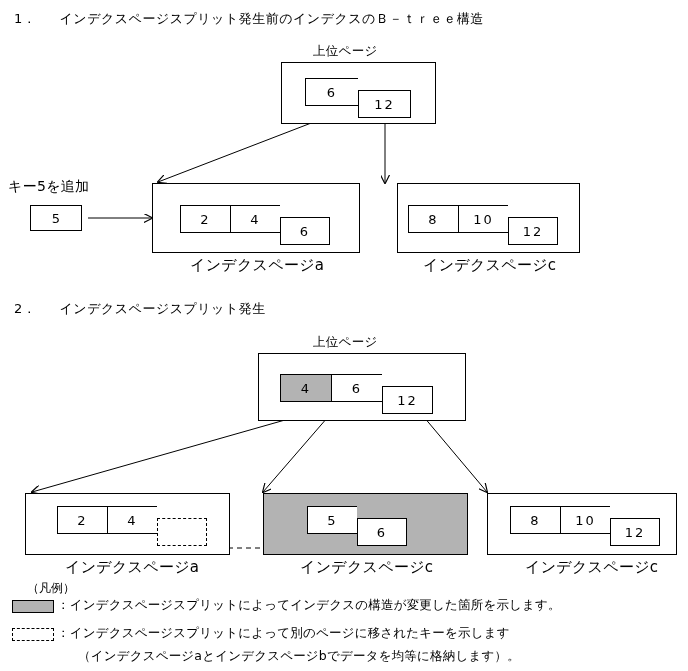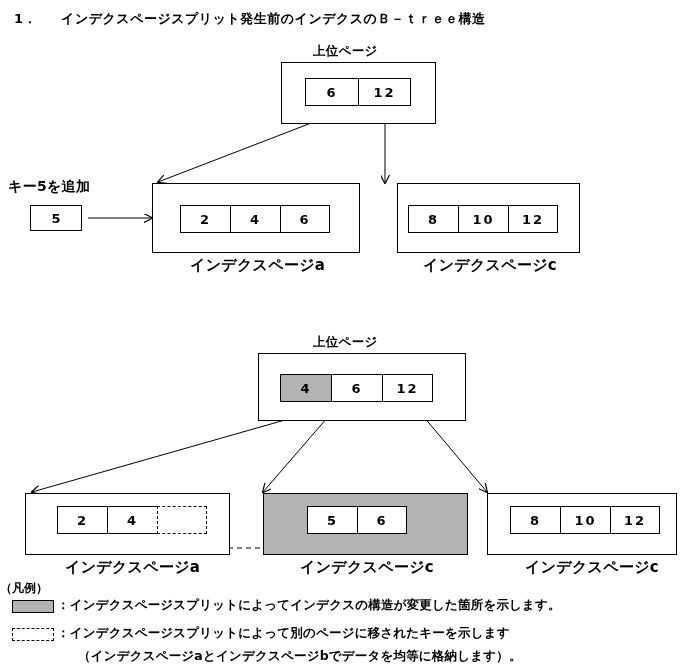--- a/index.html
+++ b/index.html
@@ -11,21 +11,21 @@
     width: 688px;
     height: 671px;
     position: relative;
     font-family: "DejaVu Sans", "Liberation Sans", sans-serif;
     color: #000000;
     overflow: hidden;
   }
   .root {
     position: absolute;
     left: 0; top: 0;
-    width: 688px; height: 671px; font-weight: bold;
+    width: 688px; height: 671px;
   }
   svg.canvas {
     position: absolute;
     left: 0; top: 0;
     width: 688px;
     height: 671px;
     overflow: visible;
   }
   .abs { position: absolute; }
 
@@ -81,21 +81,21 @@
     border: 1px solid #000;
     border-right-width: 0;
     background: #ffffff;
     display: flex;
     align-items: center;
     justify-content: center;
     font-size: 13px;
     letter-spacing: 2px;
     height: 100%;
   }
-  .cell:last-child { border-right-width: 1px; }
+  .cell:last-child { border-right-width: 1px; margin-top: 12px; }
   .cell.shaded { background: #b3b3b3; }
   .cell.dashed {
     border-style: dashed;
     border-right-width: 1px;
     border-left-width: 1px;
     background: transparent;
   }
 
   
   .simple-box {
@@ -177,20 +177,25 @@
   <div class="abs page-label" style="left:190px; top:256px;">インデクスページa</div>
 
   <div class="page-box" style="left:397px; top:183px; width:183px; height:70px;"></div>
   <div class="cell-row" style="left:408px; top:205px; height:28px;">
     <div class="cell" style="width:50px;">8</div>
     <div class="cell" style="width:50px;">10</div>
     <div class="cell" style="width:50px;">12</div>
   </div>
   <div class="abs page-label" style="left:423px; top:256px;">インデクスページc</div>
 
+  <div class="abs section-title" style="left:14px; top:300px;">
+    <span>2．</span>
+    <span style="display:inline-block;width:14px"></span>
+    <span>インデクスページスプリット発生</span>
+  </div>
 
   <div class="abs page-caption" style="left:313px; top:334px;">上位ページ</div>
 
   <div class="page-box" style="left:258px; top:353px; width:208px; height:68px;"></div>
   <div class="cell-row" style="left:280px; top:374px; height:28px;">
     <div class="cell shaded" style="width:51px;">4</div>
     <div class="cell" style="width:51px;">6</div>
     <div class="cell" style="width:51px;">12</div>
   </div>
 
@@ -210,21 +215,21 @@
   <div class="abs page-label" style="left:300px; top:558px;">インデクスページc</div>
 
   <div class="page-box" style="left:487px; top:493px; width:190px; height:62px;"></div>
   <div class="cell-row" style="left:510px; top:506px; height:28px;">
     <div class="cell" style="width:50px;">8</div>
     <div class="cell" style="width:50px;">10</div>
     <div class="cell" style="width:50px;">12</div>
   </div>
   <div class="abs page-label" style="left:525px; top:558px;">インデクスページc</div>
 
-  <div class="abs legend-title" style="left:0; top:580px;">（凡例）</div>
+  <div class="abs legend-title" style="left:27px; top:580px;">（凡例）</div>
 
   <div class="legend-swatch-solid" style="left:12px; top:600px; width:42px; height:13px;"></div>
   <div class="abs legend-text" style="left:57px; top:597px;">
     <span>：</span><span>インデクスページスプリットによってインデクスの構造が変更した箇所を示します。</span>
   </div>
 
   <div class="legend-swatch-dashed" style="left:12px; top:628px; width:42px; height:13px;"></div>
   <div class="abs legend-text" style="left:78px; top:648px;">（インデクスページaとインデクスページbでデータを均等に格納します）。</div>
   <div class="abs legend-text" style="left:57px; top:625px;">
     <span>：</span><span>インデクスページスプリットによって別のページに移されたキーを示します</span>

